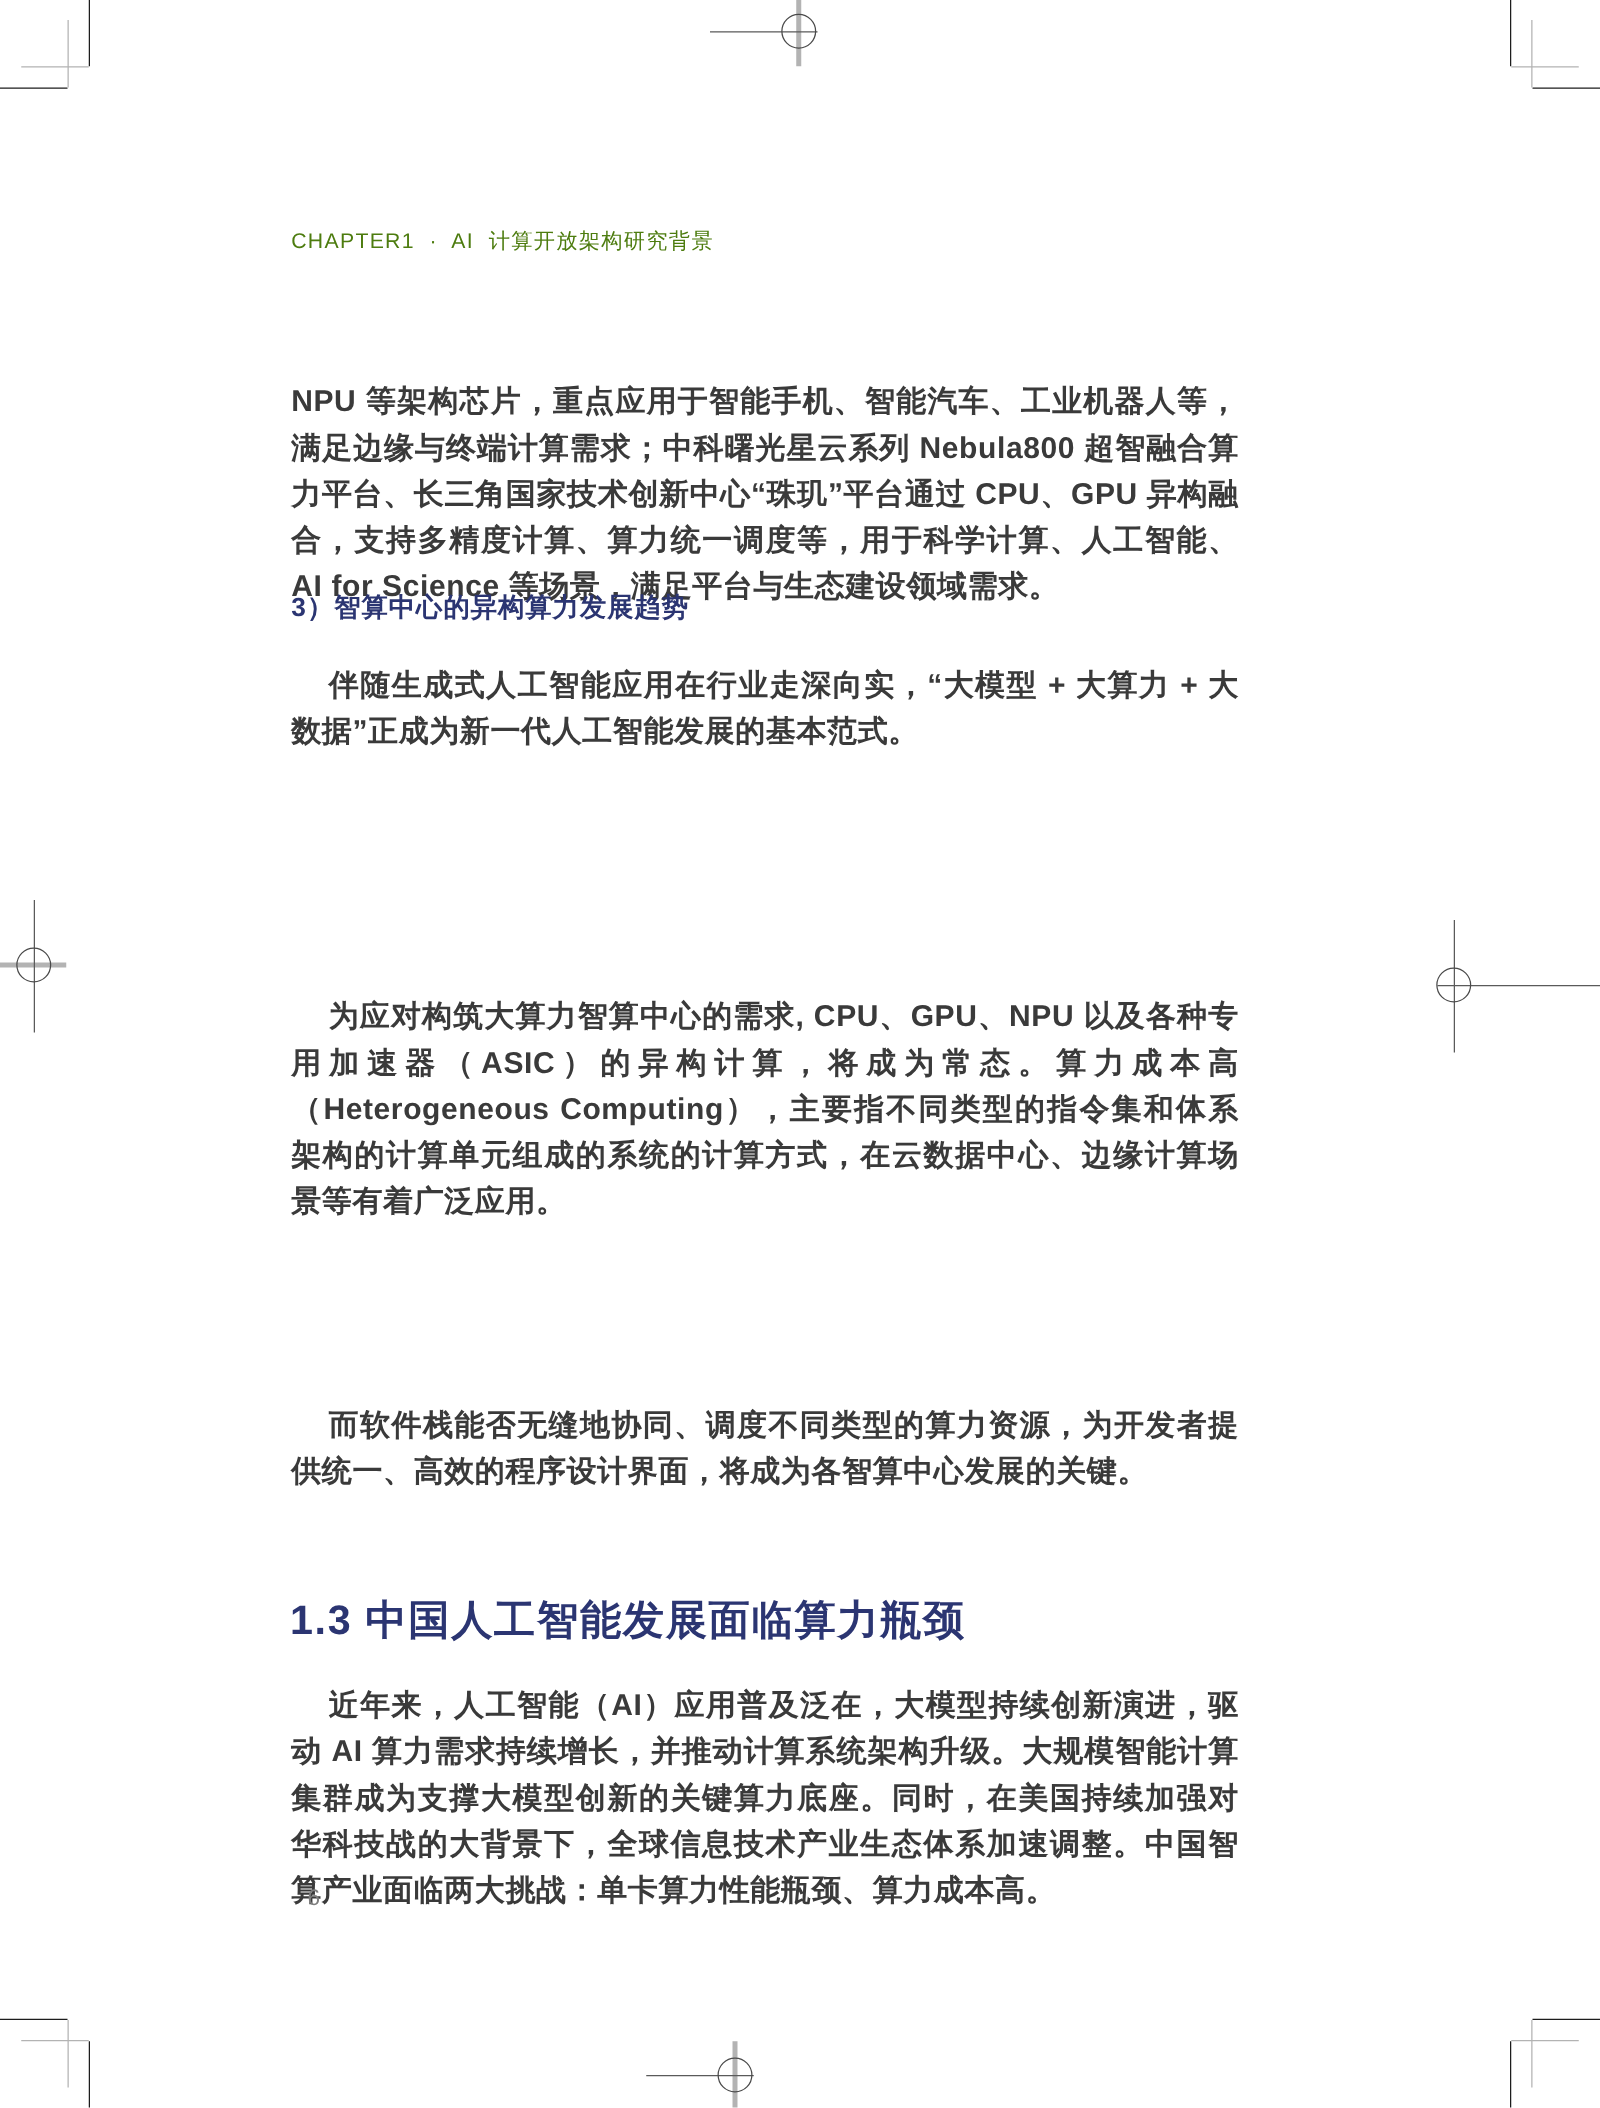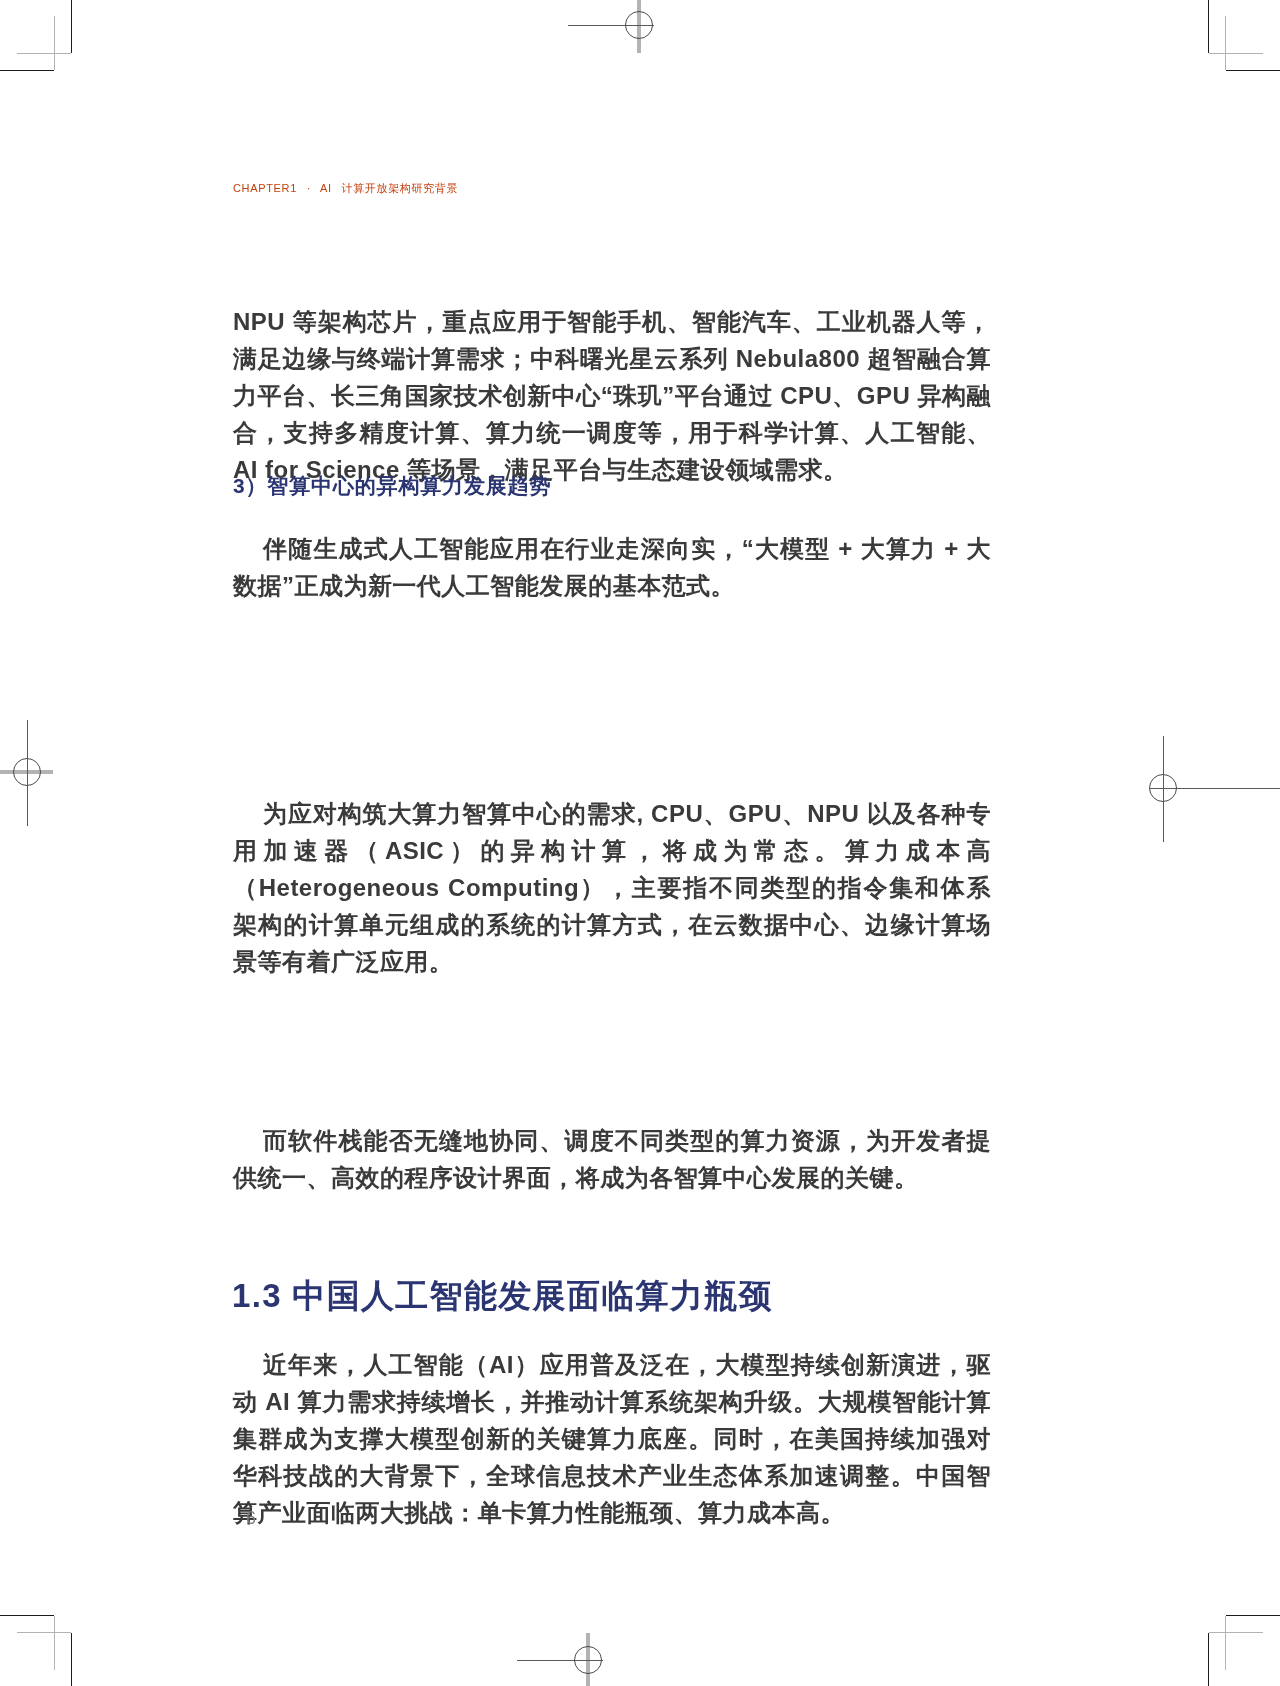--- a/index.html
+++ b/index.html
@@ -8,21 +8,21 @@
     background: #ffffff;
     font-family: "Liberation Sans", "DejaVu Sans", sans-serif;
     position: relative;
     overflow: hidden;
   }
   .page { position: absolute; inset: 0; background: #fff; }
 
   
   .running-head {
     position: absolute; left: 233px; top: 181px;
-    font-size: 11px; color: #c2410c; letter-spacing: 0.06em;
+    font-size: 17px; color: #4d7c0f; letter-spacing: 0.06em;
     word-spacing: 6px;
   }
   .body-para {
     position: absolute; left: 233px; width: 758px;
     font-size: 24px; line-height: 37px; color: #3a3a3a;
     text-align: justify; letter-spacing: 0.02em; font-weight: bold;
   }
   .indent { text-indent: 30px; }
   .p1 { top: 303px; }
   .p2 { top: 530px; }

